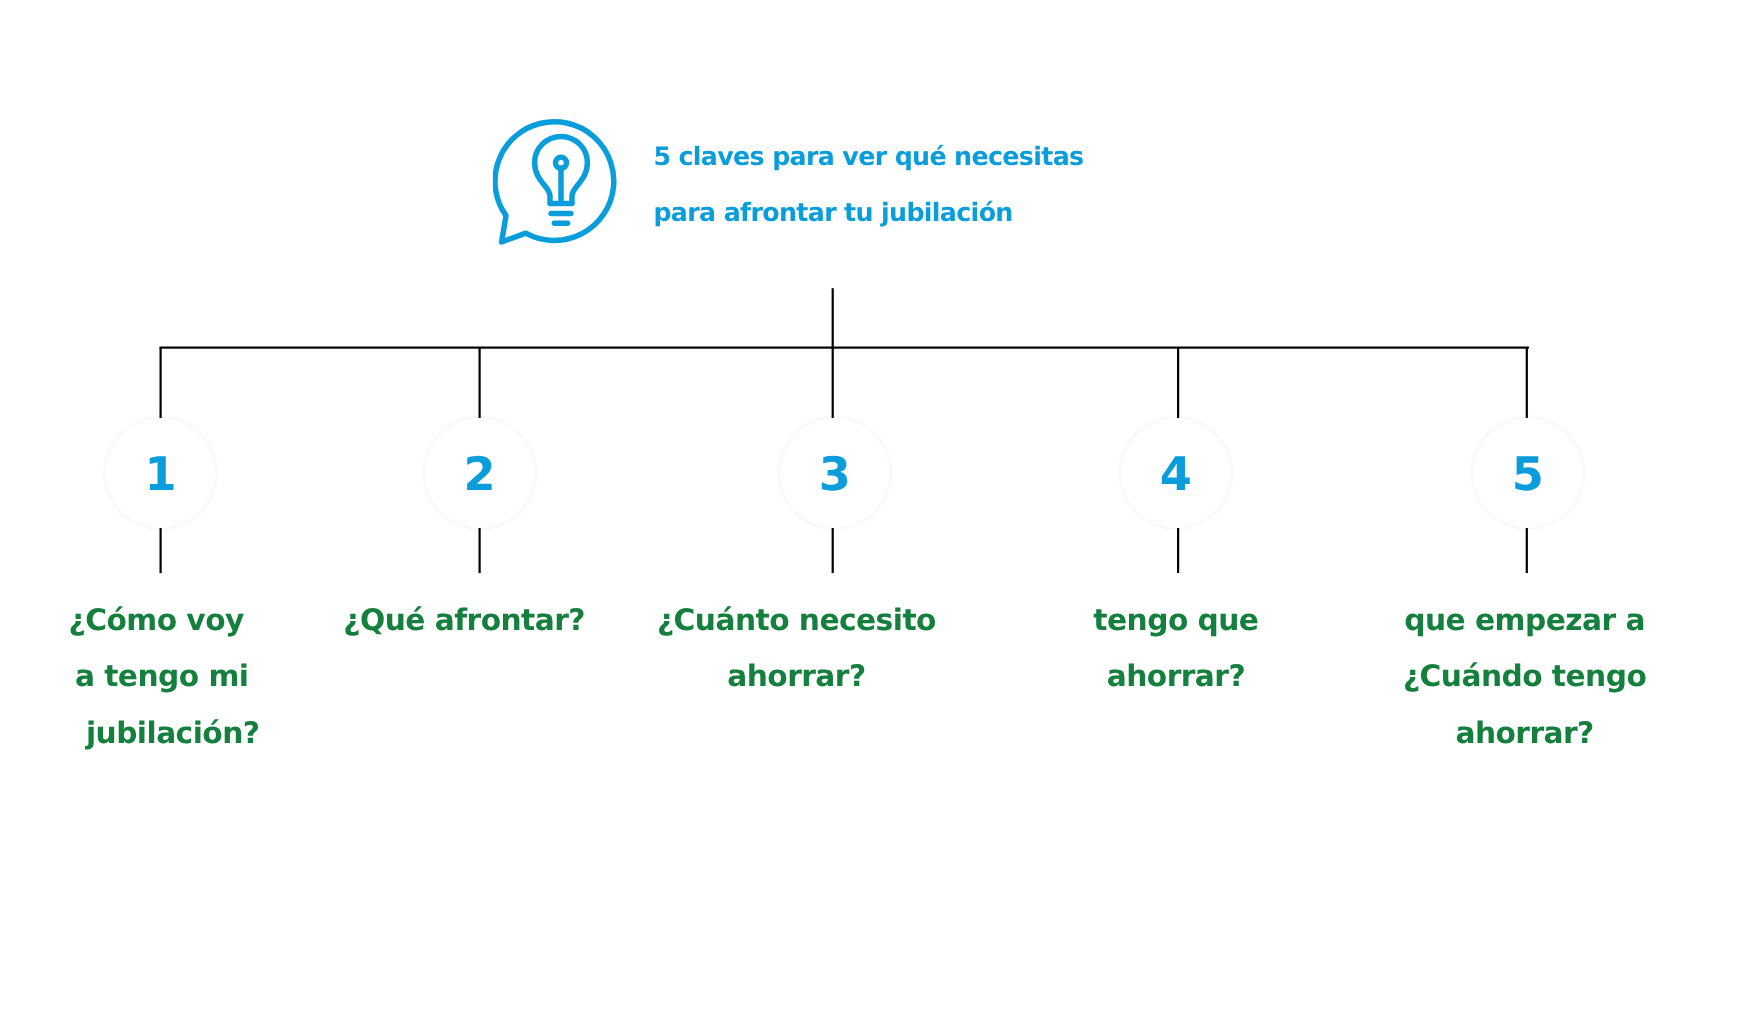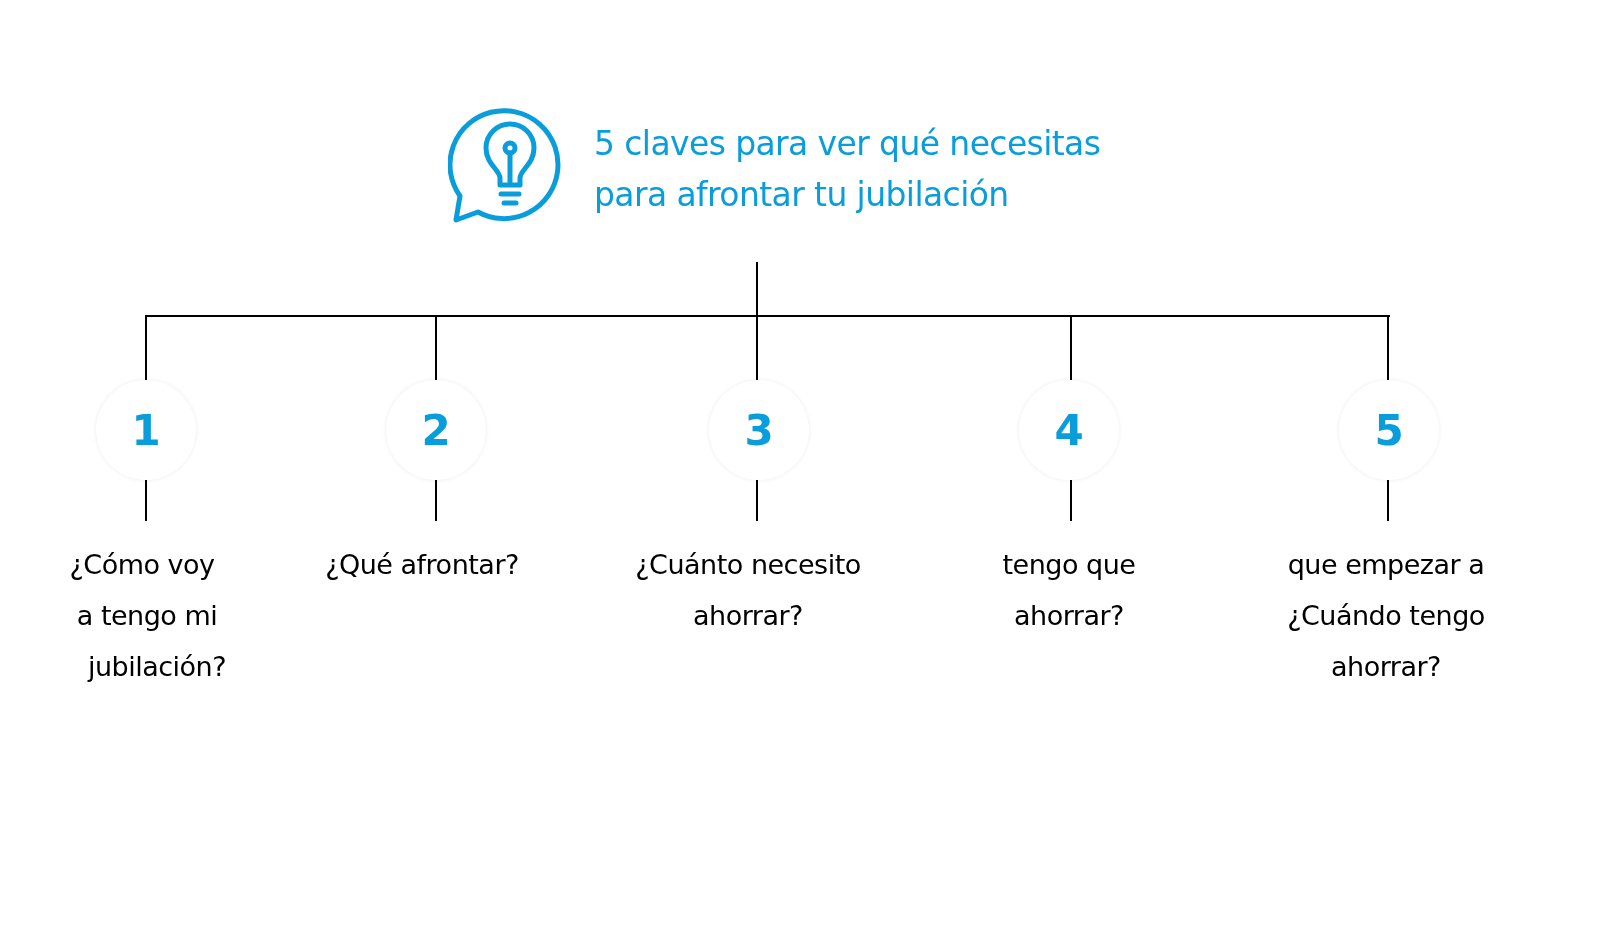--- a/index.html
+++ b/index.html
@@ -1,28 +1,28 @@
 <!DOCTYPE html>
 <html><head>
   <meta charset="utf-8">
   <style>
     html, body { margin: 0; padding: 0; background: #ffffff; }
     body { width: 1600px; height: 928px; position: relative; overflow: hidden;
            font-family: "DejaVu Sans", "Liberation Sans", sans-serif; }
     .title { position: absolute; left: 594px; top: 118px; color: #0a9ddb;
-             font-size: 33px; font-weight: normal; line-height: 51px; letter-spacing: -0.6px; }
+             font-size: 23px; font-weight: bold; line-height: 51px; letter-spacing: -0.6px; }
     .title div { white-space: nowrap; }
     .icon { position: absolute; left: 448px; top: 104px; width: 124px; height: 124px; }
     .line { position: absolute; background: #000; }
     .circle { position: absolute; width: 100px; height: 100px; border-radius: 50%;
               background: #fff; box-shadow: 0 0 4px rgba(0,0,0,0.08);
               display: flex; align-items: center; justify-content: center;
               color: #0a9ddb; font-weight: bold; font-size: 42px; }
-    .label { position: absolute; width: 260px; text-align: center; color: #000000;
-             font-size: 27px; font-weight: normal; line-height: 51px; letter-spacing: -0.5px; }
+    .label { position: absolute; width: 260px; text-align: center; color: #15803d;
+             font-size: 27px; font-weight: bold; line-height: 51px; letter-spacing: -0.5px; }
     .label div { white-space: nowrap; }
   </style>
 </head>
 <body>
 
 <svg class="icon" viewBox="0 0 124 124">
   <g fill="none" stroke="#0a9ddb" stroke-width="5" stroke-linecap="round" stroke-linejoin="round">
     <path d="M 12 92 A 54 54 0 1 1 30 108 L 8 116 Z"></path>
     <path d="M 52 81 L 52 74 C 52 66 38 60 38 44 A 24 24 0 0 1 86 44 C 86 60 72 66 72 74 L 72 81 Z"></path>
     <circle cx="62" cy="44" r="5"></circle>
@@ -59,21 +59,21 @@
 <div class="circle" style="left:1339px;top:380px;">5</div>
 
 <div class="label" style="left:12px;top:539px;">
   <div>¿Cómo voy</div>
   <div style="padding-left:10px;">a tengo mi</div>
   <div style="padding-left:30px;">jubilación?</div>
 </div>
 <div class="label" style="left:292px;top:539px;">
   <div>¿Qué afrontar?</div>
 </div>
-<div class="label" style="left:618px;top:539px;">
+<div class="label" style="left:594px;top:539px;">
   <div>¿Cuánto necesito</div>
   <div>ahorrar?</div>
 </div>
 <div class="label" style="left:939px;top:539px;">
   <div>tengo que</div>
   <div>ahorrar?</div>
 </div>
 <div class="label" style="left:1256px;top:539px;">
   <div>que empezar a</div>
   <div>¿Cuándo tengo</div>

